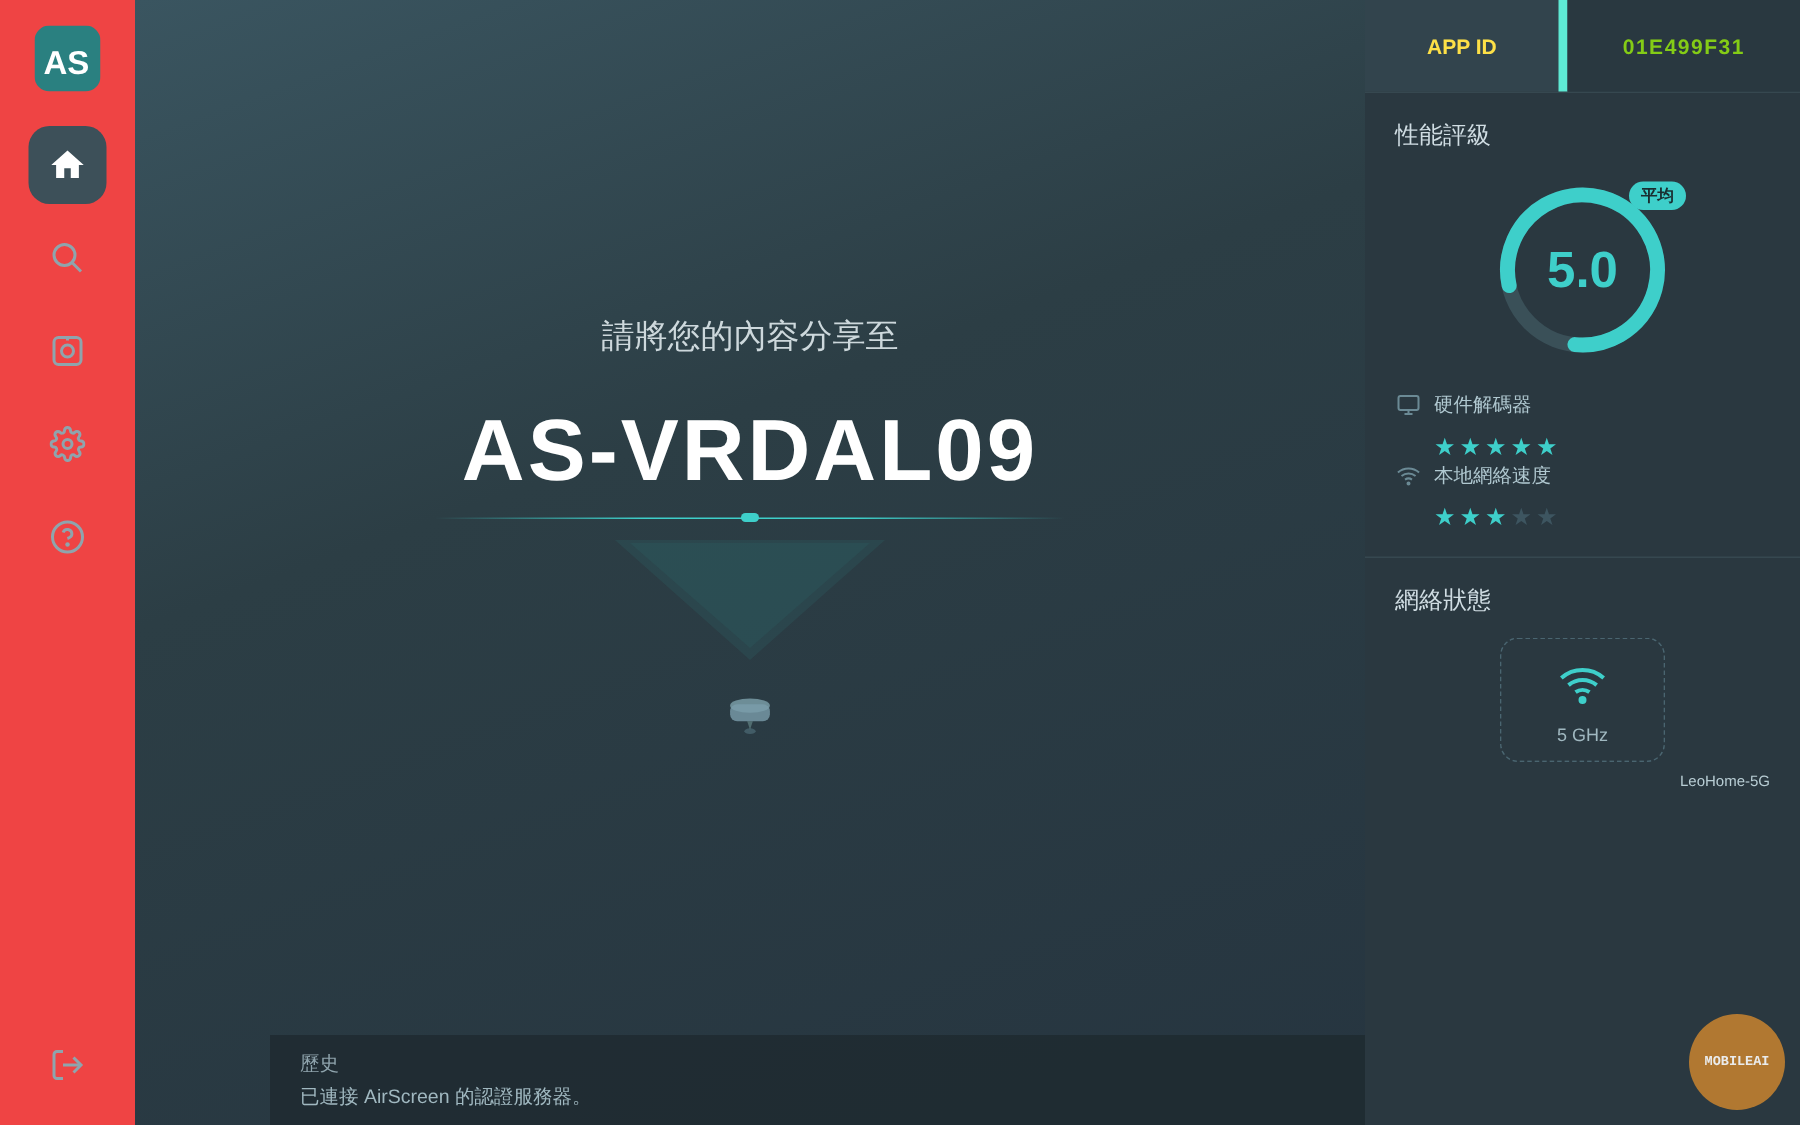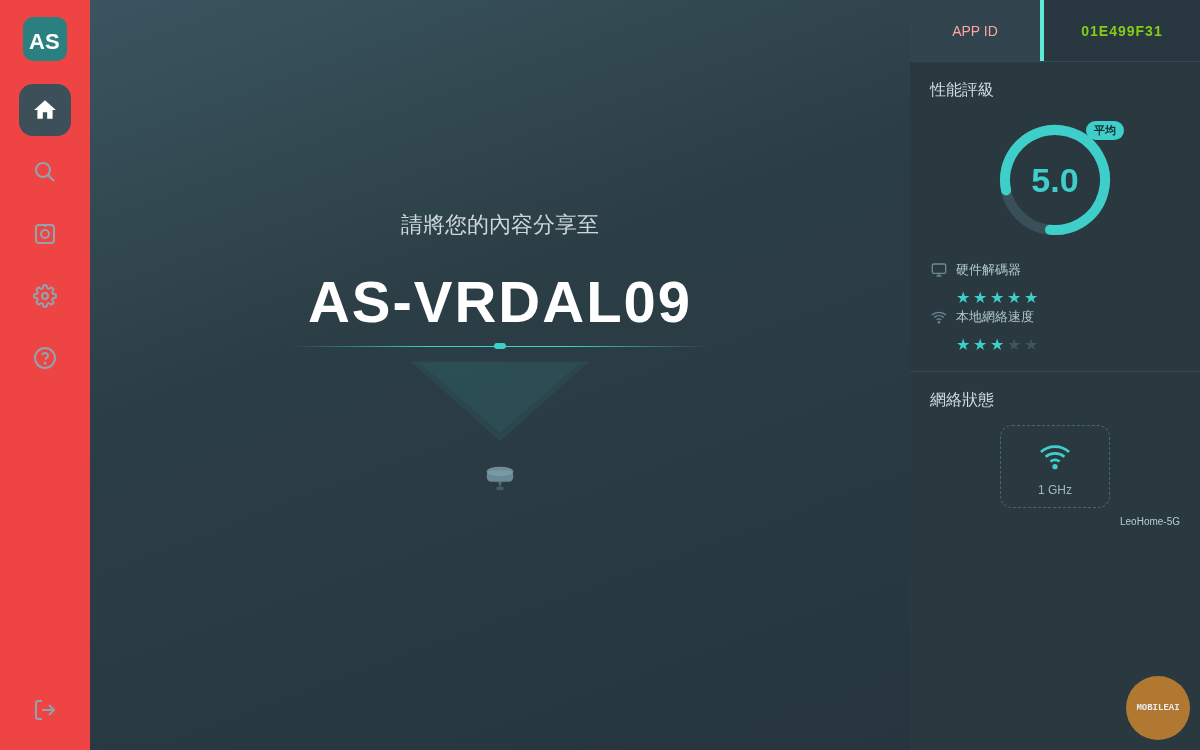--- a/index.html
+++ b/index.html
@@ -186,24 +186,24 @@
       height: 62px;
       background: #2a3840;
       border-bottom: 1px solid #364850;
     }
     .app-id-label {
       flex: 1;
       display: flex;
       align-items: center;
       justify-content: center;
       font-size: 14px;
-      font-weight: 400;
-      color: #fca5a5;
+      font-weight: 700;
+      color: #fde047;
       background: #32444d;
-      border-right: 4px solid #5eead4;
+      border-right: 6px solid #5eead4;
     }
     .app-id-value {
       flex: 1.2;
       display: flex;
       align-items: center;
       justify-content: center;
       font-size: 14px;
       color: #84cc16;
       background: #293840;
       font-weight: 700;
@@ -411,20 +411,27 @@
     <div class="device-icon">
       <svg width="38" height="28" viewBox="0 0 38 28" fill="none">
         <ellipse cx="19" cy="6" rx="14" ry="5" fill="#8ab0bb" opacity="0.7"></ellipse>
         <rect x="5" y="5" width="28" height="12" rx="5" fill="#7a9eab" opacity="0.8"></rect>
         <ellipse cx="19" cy="24" rx="4" ry="2" fill="#5a7e8a" opacity="0.5"></ellipse>
         <polygon points="17,17 21,17 19,23" fill="#6a9090" opacity="0.6"></polygon>
       </svg>
     </div>
   </div>
 
+  <div class="history-bar">
+    <div class="history-label">歷史</div>
+    <div class="history-row">
+      <span class="history-text">已連接 AirScreen 的認證服務器。</span>
+      <span class="history-time">1 秒前</span>
+    </div>
+  </div>
 </div>
 
 <div class="right-panel">
 
   <div class="app-id-header">
     <div class="app-id-label">APP ID</div>
     <div class="app-id-value">01E499F31</div>
   </div>
 
   <div class="perf-section">
@@ -486,21 +493,21 @@
     <div class="section-title">網絡狀態</div>
     <div class="network-box">
       <div class="wifi-icon">
         <svg width="40" height="32" viewBox="0 0 24 24" fill="none" stroke="#3ecfca" stroke-width="2">
           <path d="M5 12.55a11 11 0 0 1 14.08 0"></path>
           <path d="M1.42 9a16 16 0 0 1 21.16 0"></path>
           <path d="M8.53 16.11a6 6 0 0 1 6.95 0"></path>
           <circle cx="12" cy="20" r="1" fill="#3ecfca"></circle>
         </svg>
       </div>
-      <div class="freq-label">1 GHz</div>
+      <div class="freq-label">5 GHz</div>
     </div>
     <div class="network-name">LeoHome-5G</div>
   </div>
 </div>
 
 <div class="watermark">
   <span>MOBILEAI</span>
 </div>
 
 </body></html>

